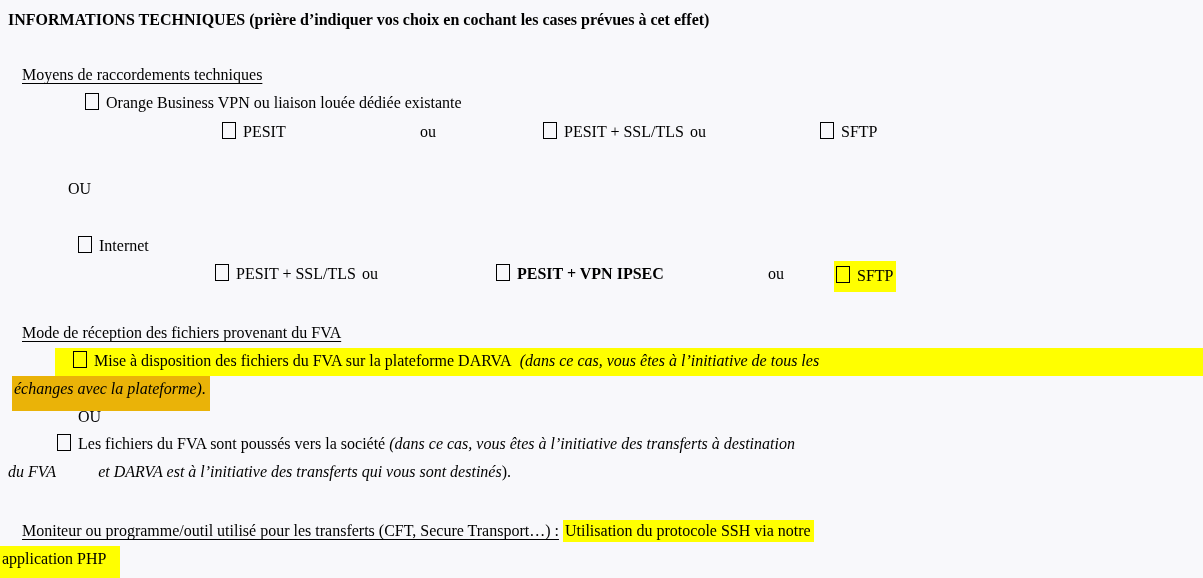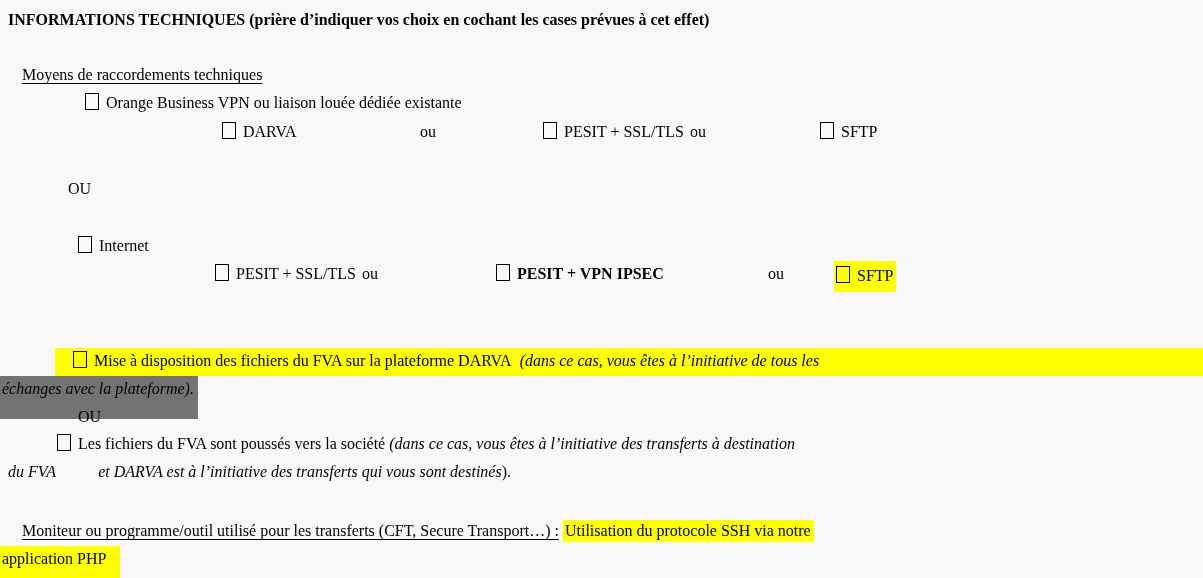--- a/index.html
+++ b/index.html
@@ -42,26 +42,26 @@
     right: 0;
     top: 348px;
     height: 28px;
     background: #ffff00;
     white-space: nowrap;
     padding-left: 18px;
     box-sizing: border-box;
   }
   .hl-block-2 {
     position: absolute;
-    left: 0;
+    left: 12px;
     top: 376px;
     height: 27px;
-    background: #737373;
+    background: #eab308;
     white-space: nowrap;
-    padding: 0 4px 16px 2px;
+    padding: 0 4px 8px 2px;
   }
   .hl-inline { background: #ffff00; padding: 2px 3px 3px 2px; }
   .mon-line2 {
     position: absolute;
     left: 0;
     top: 546px;
     height: 43px;
     background: #ffff00;
     white-space: nowrap;
     padding: 0 14px 0 2px;
@@ -74,39 +74,40 @@
 
   <div class="line bold" style="left:8px; top:7px;">INFORMATIONS TECHNIQUES (prière d’indiquer vos choix en cochant les cases prévues à cet effet)</div>
 
   <div class="line ul" style="left:8px; top:62px;">Moyens de raccordements techniques</div>
 
   <div class="line" style="left:85px; top:90px;">
     <span class="cb"></span><span>Orange Business VPN ou liaison louée dédiée existante</span>
   </div>
 
   <div class="line" style="left:0; top:119px; width:1203px;">
-    <span class="abs" style="left:222px;"><span class="cb"></span><span>DARVA</span></span>
+    <span class="abs" style="left:222px;"><span class="cb"></span><span>PESIT</span></span>
     <span class="abs" style="left:420px;">ou</span>
     <span class="abs" style="left:543px;"><span class="cb"></span><span>PESIT + SSL/TLS</span><span style="margin-left:6px;">ou</span></span>
     <span class="abs" style="left:820px;"><span class="cb"></span><span>SFTP</span></span>
   </div>
 
   <div class="line" style="left:68px; top:176px;">OU</div>
 
   <div class="line" style="left:78px; top:233px;">
     <span class="cb"></span><span>Internet</span>
   </div>
 
   <div class="line" style="left:0; top:261px; width:1203px;">
     <span class="abs" style="left:215px;"><span class="cb"></span><span>PESIT + SSL/TLS</span><span style="margin-left:6px;">ou</span></span>
     <span class="abs" style="left:496px;font-weight:bold;"><span class="cb"></span><span>PESIT + VPN IPSEC</span></span>
     <span class="abs" style="left:768px;">ou</span>
     <span class="abs hl-inline" style="left:834px;"><span class="cb"></span><span>SFTP</span></span>
   </div>
 
+  <div class="line ul" style="left:8px; top:320px;">Mode de réception des fichiers provenant du FVA</div>
 
   <div class="hl-block-1">
     <span class="cb"></span><span>Mise à disposition des fichiers du FVA sur la plateforme DARVA</span><span class="sp8"></span><span class="it">(dans ce cas, vous êtes à l’initiative de tous les</span>
   </div>
   <div class="hl-block-2">
     <span class="it">échanges avec la plateforme).</span>
   </div>
 
   <div class="line" style="left:78px; top:404px;">OU</div>
 

